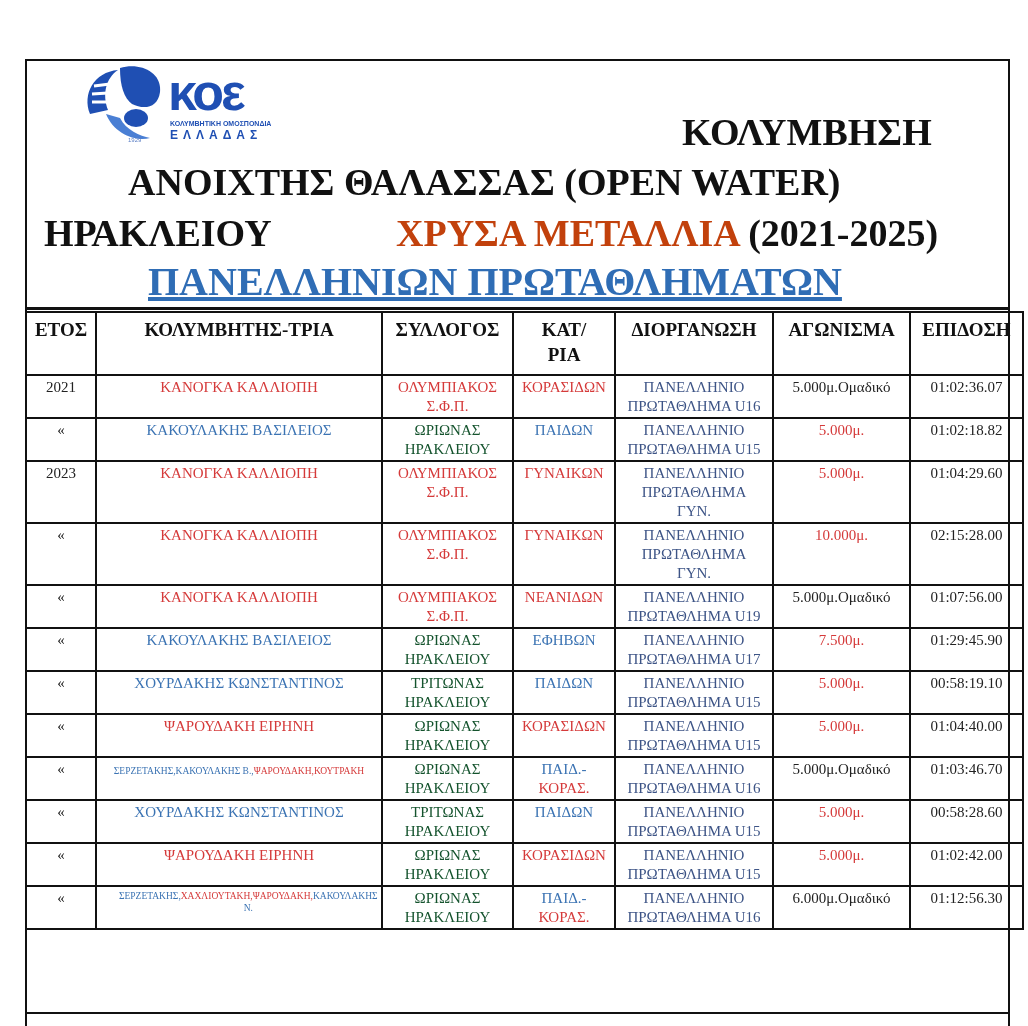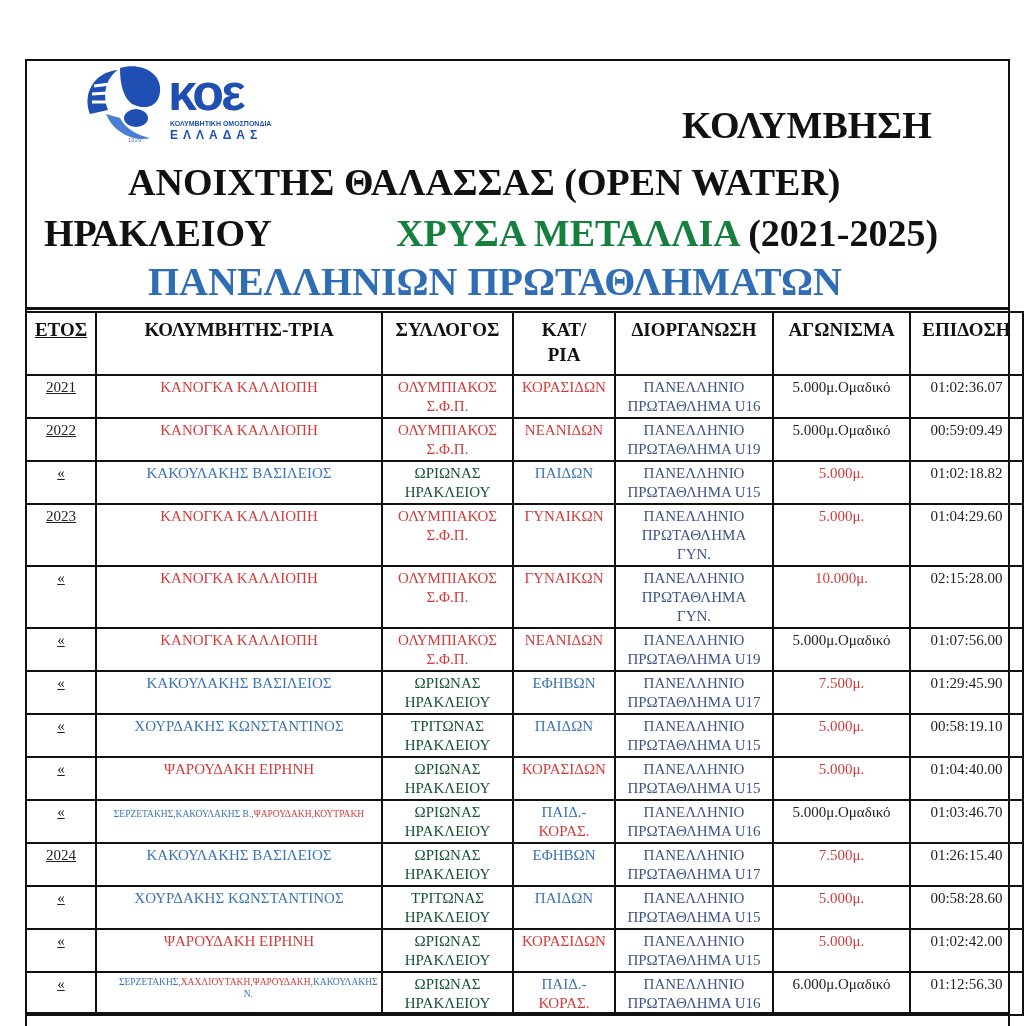--- a/index.html
+++ b/index.html
@@ -1,34 +1,34 @@
 <!DOCTYPE html>
 <html><head>
 <meta charset="utf-8">
 <style>
   html, body { margin: 0; padding: 0; background: #ffffff; }
   body { width: 1028px; height: 1026px; position: relative; overflow: hidden; font-family: "Liberation Serif", "DejaVu Serif", serif; }
   .frame { position: absolute; left: 25px; top: 59px; width: 985px; height: 1000px; border: 2px solid #111; box-sizing: border-box; }
   .logo { position: absolute; left: 80px; top: 64px; width: 205px; height: 80px; }
   .title-line { position: absolute; font-weight: bold; color: #111; white-space: nowrap; line-height: 1; }
-  .t1 { left: 682px; top: 106px; font-size: 38px; }
+  .t1 { left: 682px; top: 113px; font-size: 38px; }
   .t2 { left: 128px; top: 163px; font-size: 38px; text-align: right; }
   .t3a { left: 44px; top: 214px; font-size: 38px; }
   .t3b { left: 396px; top: 214px; font-size: 38px; }
-  .gold { color: #15803d; text-align: center; }
-  .t4 { left: 148px; top: 262px; font-size: 40px; color: #2f6db5; }
+  .gold { color: #c2410c; text-align: center; }
+  .t4 { left: 148px; top: 262px; font-size: 40px; color: #2f6db5; text-decoration: underline; }
   .title-sep { position: absolute; left: 25px; top: 307px; width: 985px; height: 3px; background: #111; }
 
   table.records { position: absolute; left: 25px; top: 311px; width: 985px; border-collapse: collapse; table-layout: fixed; }
   table.records th, table.records td { border: 2px solid #111; text-align: center; vertical-align: top; padding: 0; overflow: hidden; }
   table.records th { font-size: 19px; font-weight: bold; color: #111; height: 57px; line-height: 25px; padding-top: 4px; }
   table.records td { font-size: 15px; line-height: 19px; padding-top: 2px; }
   tr.r2 td { height: 39px; }
   tr.r3 td { height: 58px; }
-  .c-year { width: 68px; color: #222; text-decoration: underline; }
+  .c-year { width: 68px; color: #222; }
   .c-name { width: 284px; }
   .c-club { width: 129px; margin-left: 23px; }
   .c-cat { width: 100px; margin-left: 20px; }
   .c-org { width: 156px; color: #3d5486; }
   .c-event { width: 135px; }
   .c-time { width: 111px; color: #222; }
   .red { color: #d53a3a; text-align: center; }
   .blue { color: #3b73b3; }
   .orange { color: #14532d; }
   .dark { color: #222; }
@@ -79,29 +79,20 @@
     <tr class="r2">
       <td class="c-year">2021</td>
       <td class="c-name red">ΚΑΝΟΓΚΑ ΚΑΛΛΙΟΠΗ</td>
       <td class="c-club red">ΟΛΥΜΠΙΑΚΟΣ Σ.Φ.Π.</td>
       <td class="c-cat red">ΚΟΡΑΣΙΔΩΝ</td>
       <td class="c-org">ΠΑΝΕΛΛΗΝΙΟ ΠΡΩΤΑΘΛΗΜΑ U16</td>
       <td class="c-event dark">5.000μ.Ομαδικό</td>
       <td class="c-time">01:02:36.07</td>
     </tr>
 
-    <tr class="r2">
-      <td class="c-year">2022</td>
-      <td class="c-name red">ΚΑΝΟΓΚΑ ΚΑΛΛΙΟΠΗ</td>
-      <td class="c-club red">ΟΛΥΜΠΙΑΚΟΣ Σ.Φ.Π.</td>
-      <td class="c-cat red">ΝΕΑΝΙΔΩΝ</td>
-      <td class="c-org">ΠΑΝΕΛΛΗΝΙΟ ΠΡΩΤΑΘΛΗΜΑ U19</td>
-      <td class="c-event dark">5.000μ.Ομαδικό</td>
-      <td class="c-time">00:59:09.49</td>
-    </tr>
 
     <tr class="r2">
       <td class="c-year">«</td>
       <td class="c-name blue">ΚΑΚΟΥΛΑΚΗΣ ΒΑΣΙΛΕΙΟΣ</td>
       <td class="c-club orange">ΩΡΙΩΝΑΣ ΗΡΑΚΛΕΙΟΥ</td>
       <td class="c-cat blue">ΠΑΙΔΩΝ</td>
       <td class="c-org">ΠΑΝΕΛΛΗΝΙΟ ΠΡΩΤΑΘΛΗΜΑ U15</td>
       <td class="c-event red">5.000μ.</td>
       <td class="c-time">01:02:18.82</td>
     </tr>
@@ -169,29 +160,20 @@
     <tr class="r2">
       <td class="c-year">«</td>
       <td class="c-name"><span class="small"><span class="blue">ΣΕΡΖΕΤΑΚΗΣ,ΚΑΚΟΥΛΑΚΗΣ Β.,</span><span class="red">ΨΑΡΟΥΔΑΚΗ,ΚΟΥΤΡΑΚΗ</span></span></td>
       <td class="c-club orange">ΩΡΙΩΝΑΣ ΗΡΑΚΛΕΙΟΥ</td>
       <td class="c-cat"><span class="blue">ΠΑΙΔ.-</span><br><span class="red">ΚΟΡΑΣ.</span></td>
       <td class="c-org">ΠΑΝΕΛΛΗΝΙΟ ΠΡΩΤΑΘΛΗΜΑ U16</td>
       <td class="c-event dark">5.000μ.Ομαδικό</td>
       <td class="c-time">01:03:46.70</td>
     </tr>
 
-    <tr class="r2">
-      <td class="c-year">2024</td>
-      <td class="c-name blue">ΚΑΚΟΥΛΑΚΗΣ ΒΑΣΙΛΕΙΟΣ</td>
-      <td class="c-club orange">ΩΡΙΩΝΑΣ ΗΡΑΚΛΕΙΟΥ</td>
-      <td class="c-cat blue">ΕΦΗΒΩΝ</td>
-      <td class="c-org">ΠΑΝΕΛΛΗΝΙΟ ΠΡΩΤΑΘΛΗΜΑ U17</td>
-      <td class="c-event red">7.500μ.</td>
-      <td class="c-time">01:26:15.40</td>
-    </tr>
 
     <tr class="r2">
       <td class="c-year">«</td>
       <td class="c-name blue">ΧΟΥΡΔΑΚΗΣ ΚΩΝΣΤΑΝΤΙΝΟΣ</td>
       <td class="c-club orange">ΤΡΙΤΩΝΑΣ ΗΡΑΚΛΕΙΟΥ</td>
       <td class="c-cat blue">ΠΑΙΔΩΝ</td>
       <td class="c-org">ΠΑΝΕΛΛΗΝΙΟ ΠΡΩΤΑΘΛΗΜΑ U15</td>
       <td class="c-event red">5.000μ.</td>
       <td class="c-time">00:58:28.60</td>
     </tr>

